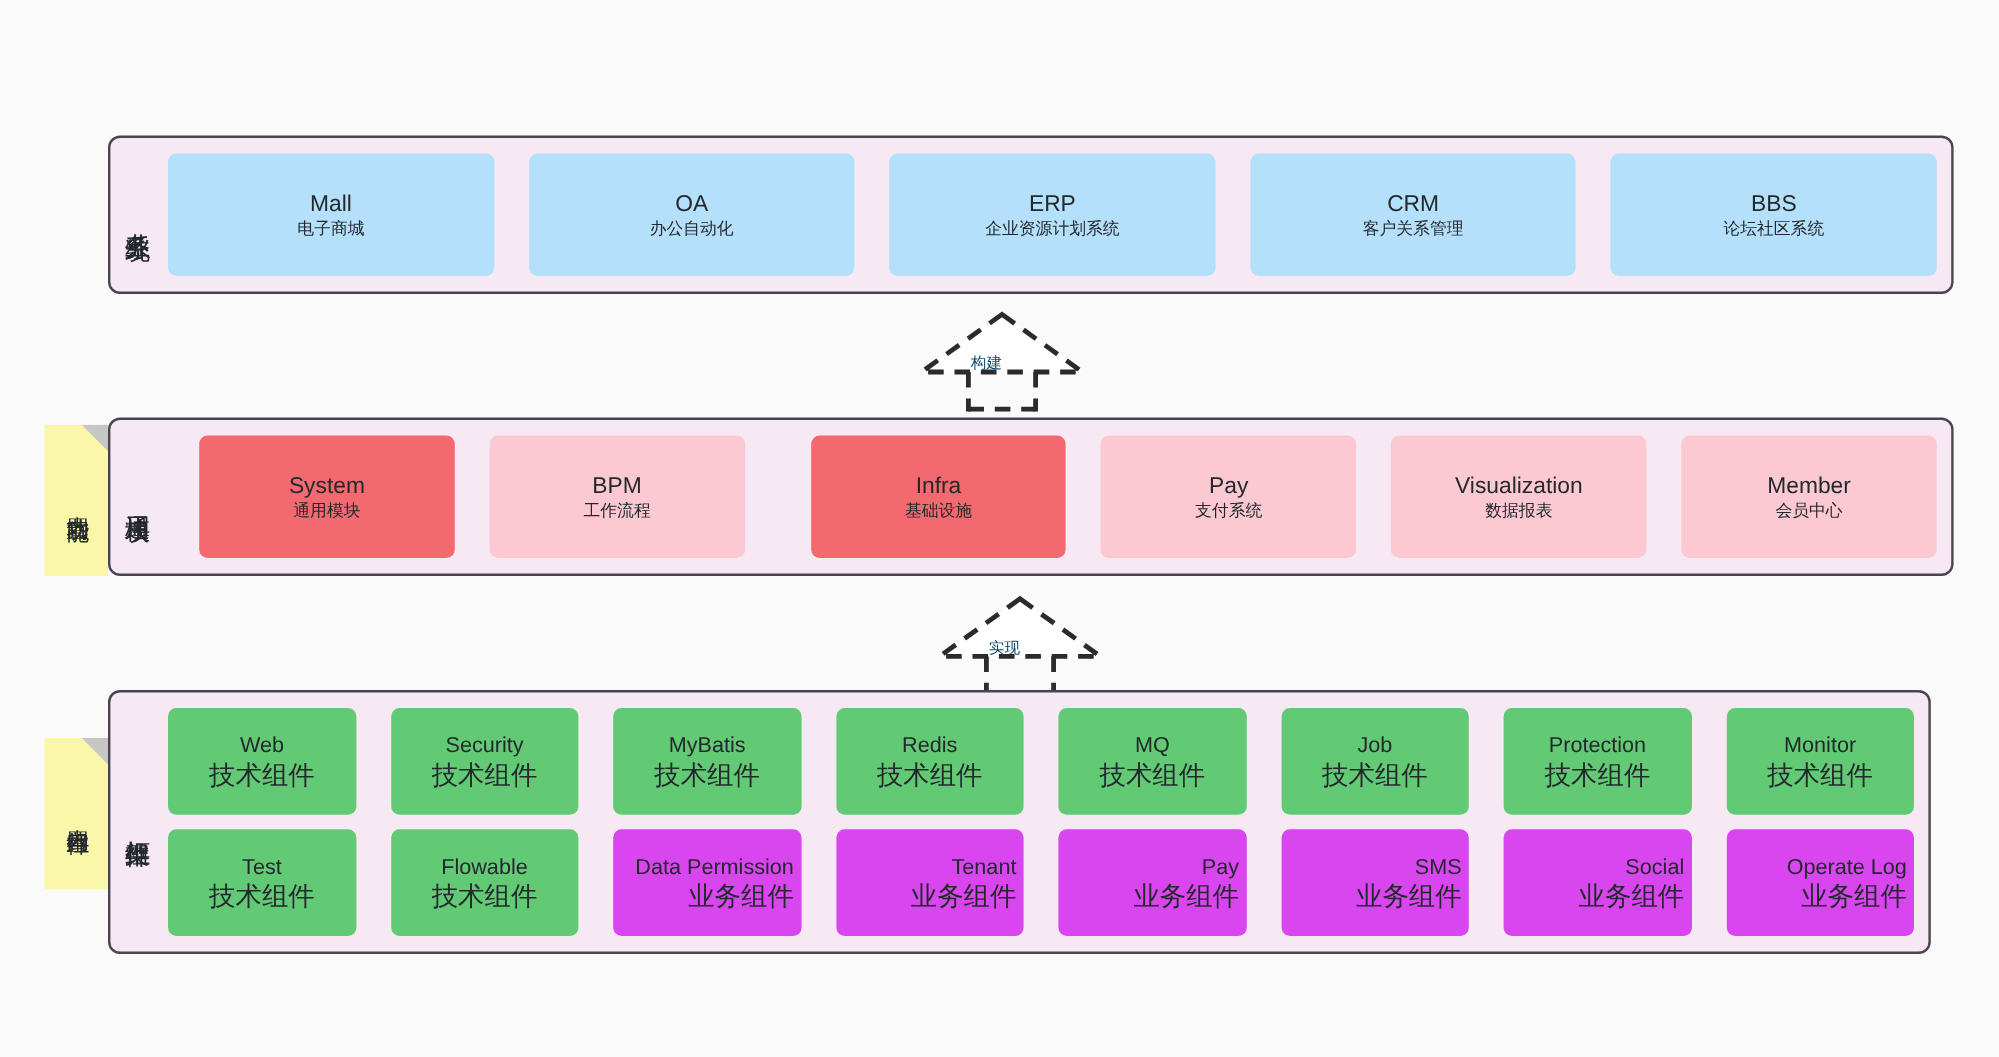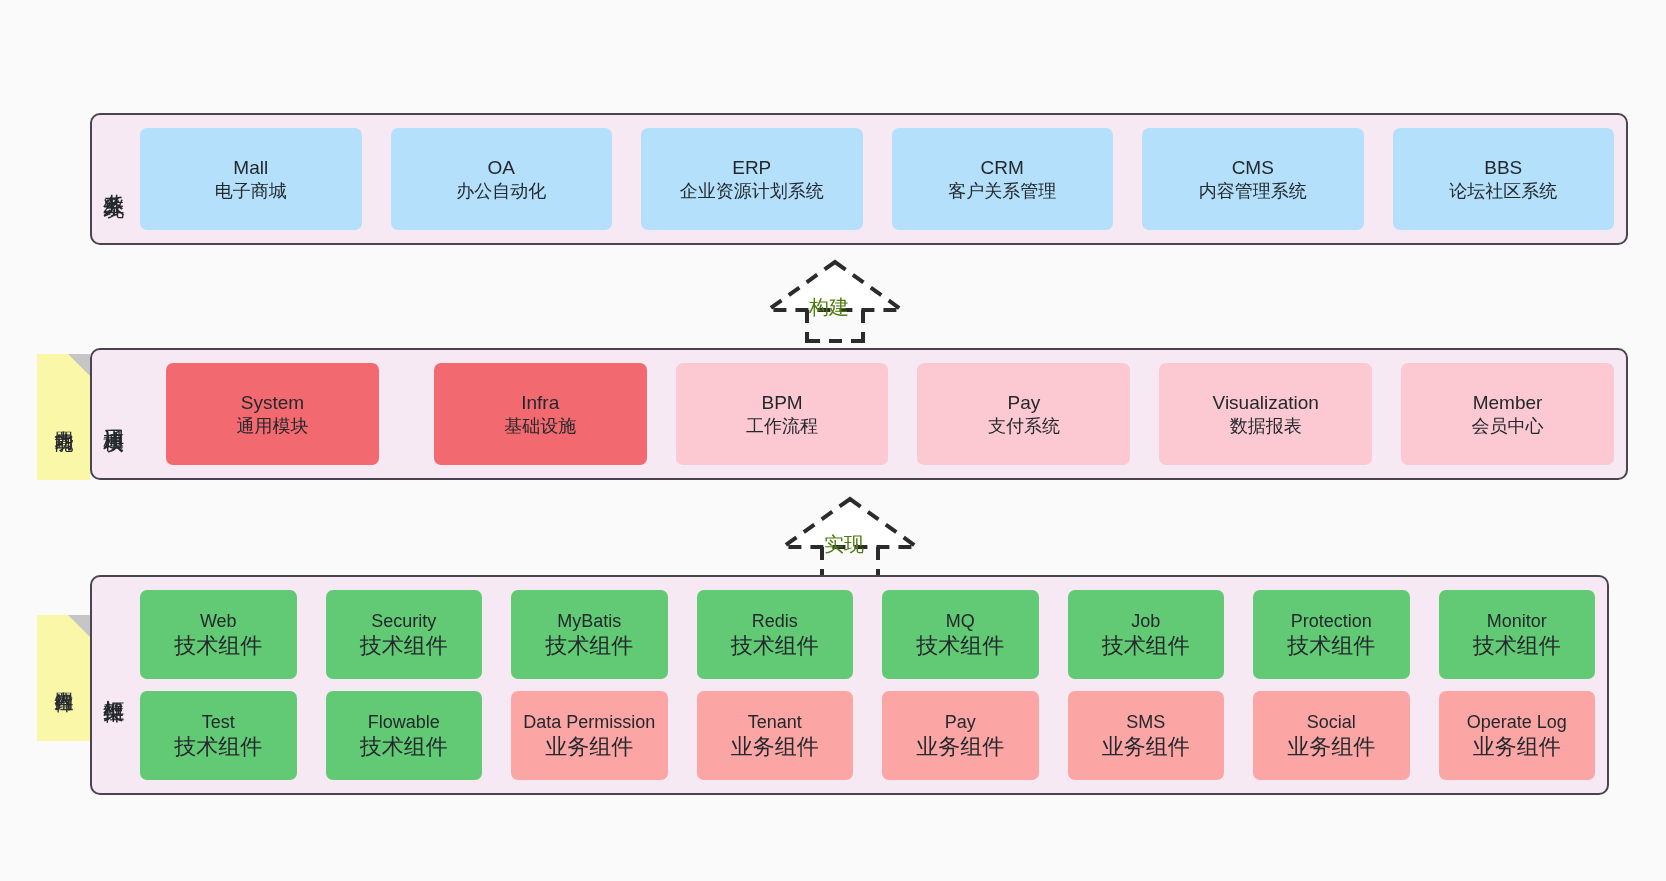--- a/index.html
+++ b/index.html
@@ -62,29 +62,29 @@
     display: flex;
     flex-direction: column;
     align-items: center;
     justify-content: center;
     text-align: center;
     line-height: 1.24;
     color: #23282d;
     padding: 4px 6px;
   }
   .box .t1 { font-size: 19px; }
-  .box .t2 { font-size: 18px; }
+  .box .t2 { font-size: 14px; }
   .box.small .t1 { font-size: 18px; }
   .box.small .t2 { font-size: 22px; }
 
   .c-blue      { background: #b5e0fb; }
   .c-red       { background: #f26a6f; margin-left: 26px; }
   .c-lightpink { background: #fcc9d3; }
   .c-green     { background: #62ca75; }
-  .c-lightgreen{ background: #fca5a5; }
+  .c-lightgreen{ background: #d946ef; align-items: flex-end; }
 
   
   .note {
     position: absolute;
     background: #fbf7a8;
     width: 53px;
     display: flex;
     align-items: center;
     justify-content: center;
     writing-mode: vertical-rl;
@@ -103,22 +103,22 @@
     border-top: 22px solid #c6c6c6;
     border-left: 22px solid transparent;
   }
   .note .note-text { position: relative; z-index: 2; }
 
   
   .connector { position: absolute; }
   .connector svg { display: block; overflow: visible; }
   .conn-label {
     position: absolute;
-    font-size: 20px;
-    color: #4d7c0f;
+    font-size: 13px;
+    color: #0c4a6e;
     background: transparent;
     white-space: nowrap;
   }
 </style>
 </head>
 <body>
 
 <div id="canvas">
 
   <div class="layer" id="layer-business-systems" style="left:90px; top:113px; width:1538px; height:132px;">
@@ -133,24 +133,20 @@
           <span class="t1">OA</span>
           <span class="t2">办公自动化</span>
         </div>
         <div class="box c-blue">
           <span class="t1">ERP</span>
           <span class="t2">企业资源计划系统</span>
         </div>
         <div class="box c-blue">
           <span class="t1">CRM</span>
           <span class="t2">客户关系管理</span>
-        </div>
-        <div class="box c-blue">
-          <span class="t1">CMS</span>
-          <span class="t2">内容管理系统</span>
         </div>
         <div class="box c-blue">
           <span class="t1">BBS</span>
           <span class="t2">论坛社区系统</span>
         </div>
       </div>
     </div>
   </div>
 
   <div class="connector" id="connector-build" style="left:750px; top:258px; width:170px; height:85px;">
@@ -171,27 +167,27 @@
   </div>
 
   <div class="layer" id="layer-common-modules" style="left:90px; top:348px; width:1538px; height:132px;">
     <div class="layer-title">通用模块</div>
     <div class="layer-body">
       <div class="row">
         <div class="box c-red">
           <span class="t1">System</span>
           <span class="t2">通用模块</span>
         </div>
+        <div class="box c-lightpink">
+          <span class="t1">BPM</span>
+          <span class="t2">工作流程</span>
+        </div>
         <div class="box c-red">
           <span class="t1">Infra</span>
           <span class="t2">基础设施</span>
-        </div>
-        <div class="box c-lightpink">
-          <span class="t1">BPM</span>
-          <span class="t2">工作流程</span>
         </div>
         <div class="box c-lightpink">
           <span class="t1">Pay</span>
           <span class="t2">支付系统</span>
         </div>
         <div class="box c-lightpink">
           <span class="t1">Visualization</span>
           <span class="t2">数据报表</span>
         </div>
         <div class="box c-lightpink">

